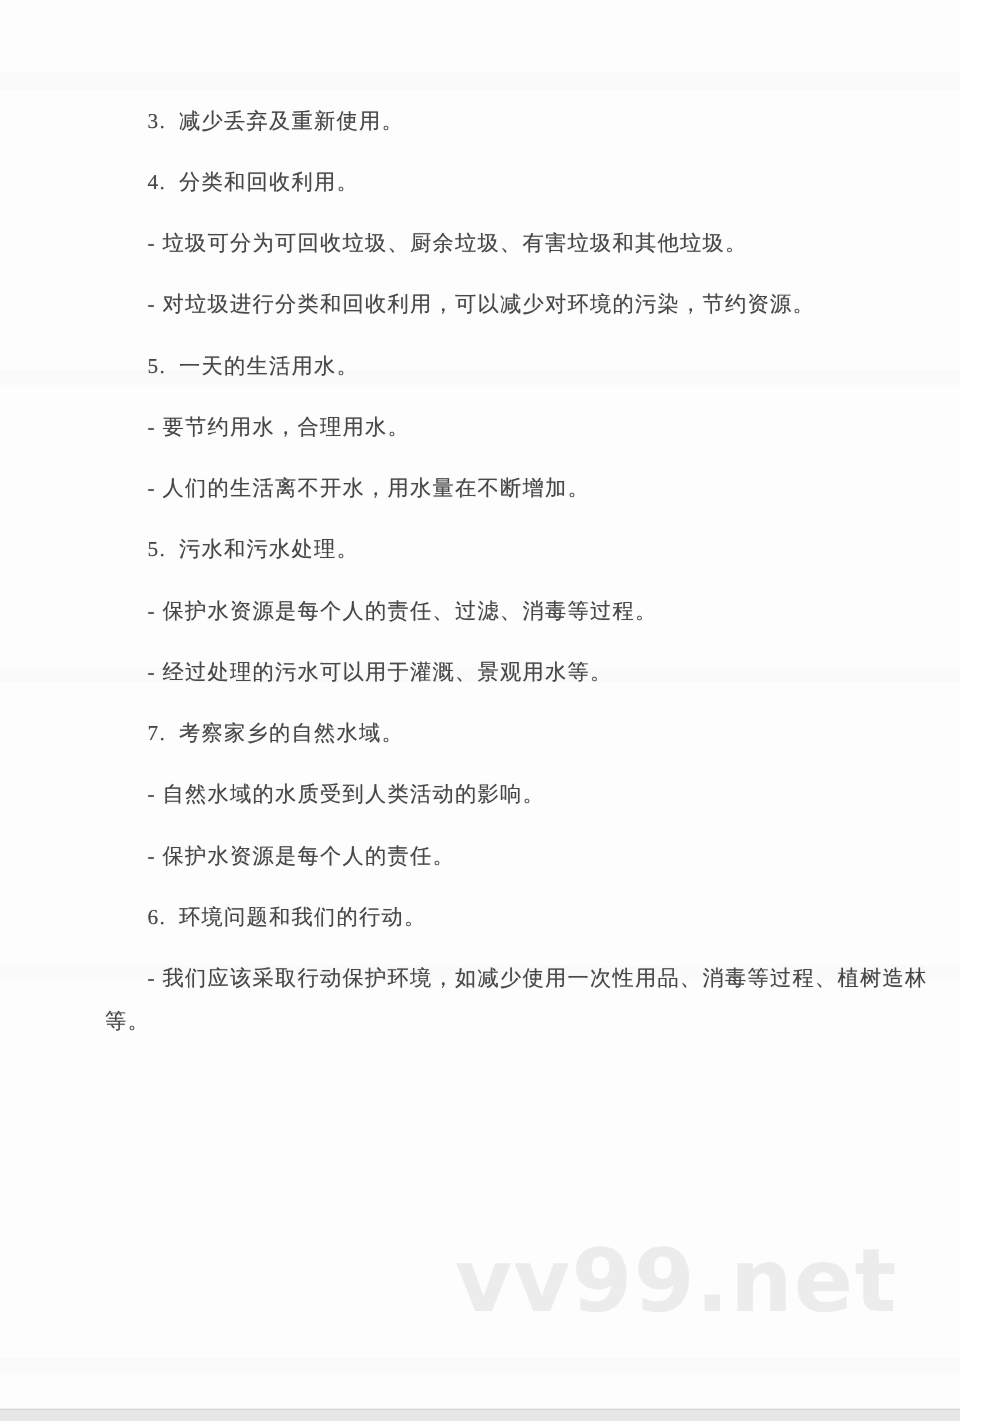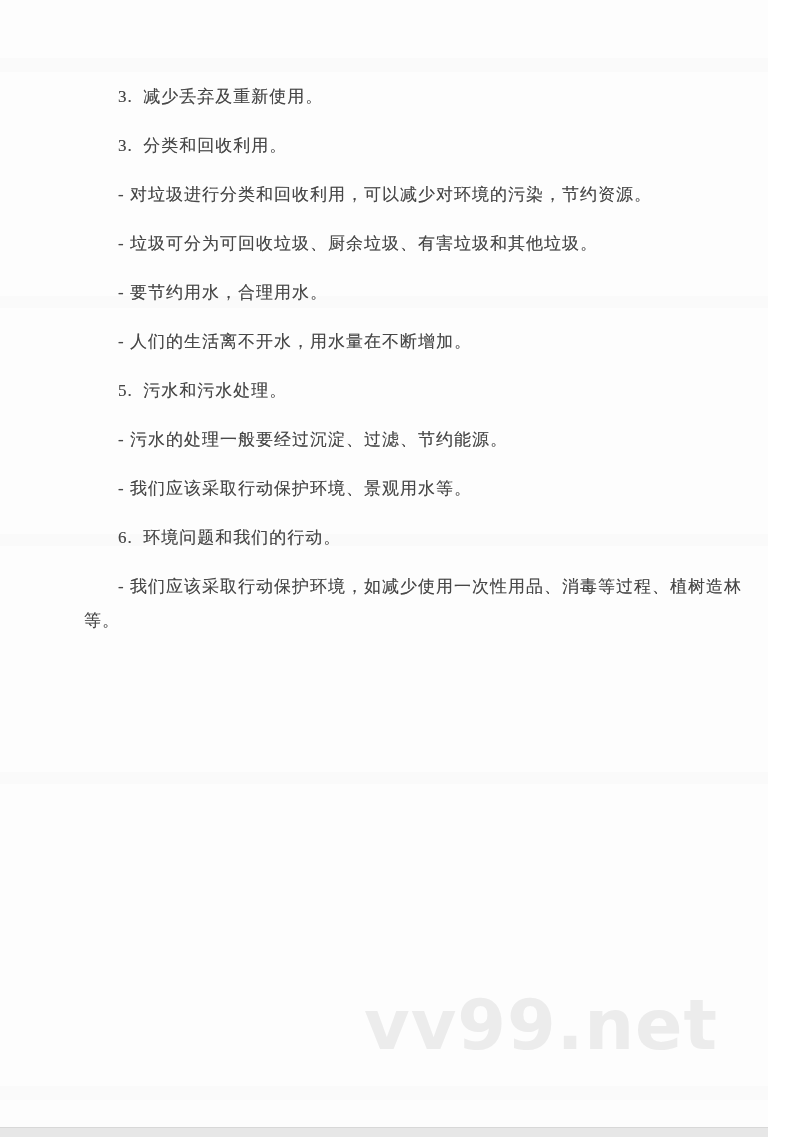--- a/index.html
+++ b/index.html
@@ -93,42 +93,54 @@
   <div class="scan-band band-2"></div>
   <div class="scan-band band-3"></div>
   <div class="scan-band band-4"></div>
   <div class="scan-band band-5"></div>
 
   <div class="content">
     <div class="para">
       <div class="ln first">3.  减少丢弃及重新使用。</div>
     </div>
     <div class="para">
-      <div class="ln first">3.  分类和回收利用。</div>
+      <div class="ln first">4.  分类和回收利用。</div>
+    </div>
+    <div class="para">
+      <div class="ln first">- 垃圾可分为可回收垃圾、厨余垃圾、有害垃圾和其他垃圾。</div>
     </div>
     <div class="para">
       <div class="ln first">- 对垃圾进行分类和回收利用，可以减少对环境的污染，节约资源。</div>
     </div>
     <div class="para">
-      <div class="ln first">- 垃圾可分为可回收垃圾、厨余垃圾、有害垃圾和其他垃圾。</div>
+      <div class="ln first">5.  一天的生活用水。</div>
     </div>
     <div class="para">
       <div class="ln first">- 要节约用水，合理用水。</div>
     </div>
     <div class="para">
       <div class="ln first">- 人们的生活离不开水，用水量在不断增加。</div>
     </div>
     <div class="para">
       <div class="ln first">5.  污水和污水处理。</div>
     </div>
     <div class="para">
-      <div class="ln first">- 污水的处理一般要经过沉淀、过滤、节约能源。</div>
+      <div class="ln first">- 保护水资源是每个人的责任、过滤、消毒等过程。</div>
     </div>
     <div class="para">
-      <div class="ln first">- 我们应该采取行动保护环境、景观用水等。</div>
+      <div class="ln first">- 经过处理的污水可以用于灌溉、景观用水等。</div>
+    </div>
+    <div class="para">
+      <div class="ln first">7.  考察家乡的自然水域。</div>
+    </div>
+    <div class="para">
+      <div class="ln first">- 自然水域的水质受到人类活动的影响。</div>
+    </div>
+    <div class="para">
+      <div class="ln first">- 保护水资源是每个人的责任。</div>
     </div>
     <div class="para">
       <div class="ln first">6.  环境问题和我们的行动。</div>
     </div>
     <div class="para">
       <div class="ln first">- 我们应该采取行动保护环境，如减少使用一次性用品、消毒等过程、植树造林</div>
       <div class="ln">等。</div>
     </div>
   </div>
 

